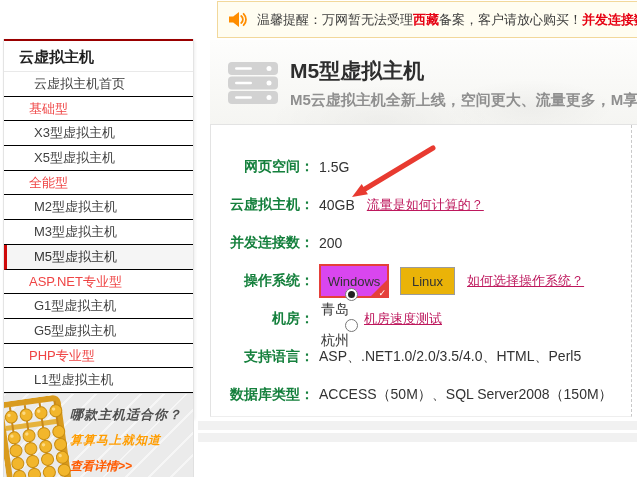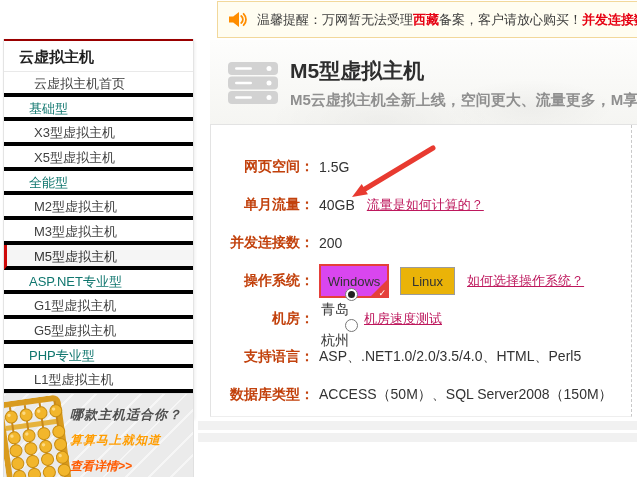--- a/index.html
+++ b/index.html
@@ -16,26 +16,26 @@
     background:#fff; border:1px solid #e4e4e4; border-top:none;
     box-shadow:1px 1px 3px rgba(0,0,0,.07);
     margin-top:39px;
   }
   .sidebar-topline { position:absolute; left:0; top:0; width:100%; height:2px; background:#9a0000; }
   .sidebar-title {
     height:31px; line-height:31px; margin-top:2px; padding-left:15px;
     font-size:15px; font-weight:bold; color:#1f1f1f; border-bottom:1px solid #e9e9e9;
   }
   .s-item {
-    height:24.7px; line-height:24.7px; font-size:13px; border-bottom:4px solid #000000;
+    height:24.7px; line-height:24.7px; font-size:13px; border-bottom:1px solid #000000;
     white-space:nowrap; overflow:hidden; cursor:pointer;
   }
   .s-item:last-child { border-bottom:none; }
   .s-link { padding-left:30px; color:#404040; }
-  .s-cat  { padding-left:25px; color:#0f766e; cursor:default; }
+  .s-cat  { padding-left:25px; color:#ef4444; cursor:default; }
   .s-item.selected { background:#f5f5f5; border-left:3px solid #cf0a0a; padding-left:27px; color:#333; }
 
   
   .promo {
     position:absolute; left:3px; top:393px; width:191px; height:90px;
     background:#ebebeb;
     background-image:repeating-linear-gradient(135deg, rgba(255,255,255,.55) 0 2px, rgba(255,255,255,0) 2px 16px);
     border:1px solid #e0e0e0; overflow:hidden;
   }
   .abacus { position:absolute; left:-2px; top:4px; transform:rotate(-8deg); }
@@ -69,21 +69,21 @@
   .page-subtitle { font-size:15px; font-weight:bold; color:#8f8f8f; margin-top:6px; white-space:nowrap; }
 
   
   .panel {
     position:absolute; left:210px; top:125px; width:422px; height:292px;
     background:#fff;
     border-left:1px solid #e3e3e3; border-right:1px dashed #c9c9c9; border-bottom:1px solid #eee;
     padding-top:23px;
   }
   .row { height:38px; display:flex; align-items:center; font-size:14px; }
-  .lbl { width:103px; text-align:right; font-weight:bold; color:#c2410c; flex:none; white-space:nowrap; }
+  .lbl { width:103px; text-align:right; font-weight:bold; color:#15803d; flex:none; white-space:nowrap; }
   .val { margin-left:5px; color:#333; white-space:nowrap; }
   a.blue-link { color:#be185d; text-decoration:underline; font-size:13px; margin-left:12px; cursor:pointer; }
 
   .btn-win {
     position:relative; display:inline-flex; align-items:center; justify-content:center;
     width:70px; height:34px; margin-left:5px; margin-right:11px;
     border:2px solid #e5403a; background:#d946ef; font-size:13px; color:#333; cursor:pointer; overflow:hidden;
   }
   .corner-tri {
     position:absolute; right:0; bottom:0; width:0; height:0;
@@ -218,21 +218,21 @@
       <div class="page-subtitle">M5云虚拟主机全新上线，空间更大、流量更多，M享的价格</div>
     </div>
   </div>
 
   <div class="panel">
     <div class="row">
       <span class="lbl">网页空间：</span>
       <span class="val">1.5G</span>
     </div>
     <div class="row">
-      <span class="lbl">单月流量：</span>
+      <span class="lbl">云虚拟主机：</span>
       <span class="val">40GB</span>
       <a class="blue-link">流量是如何计算的？</a>
     </div>
     <div class="row">
       <span class="lbl">并发连接数：</span>
       <span class="val">200</span>
     </div>
     <div class="row">
       <span class="lbl">操作系统：</span>
       <span class="btn-win">

